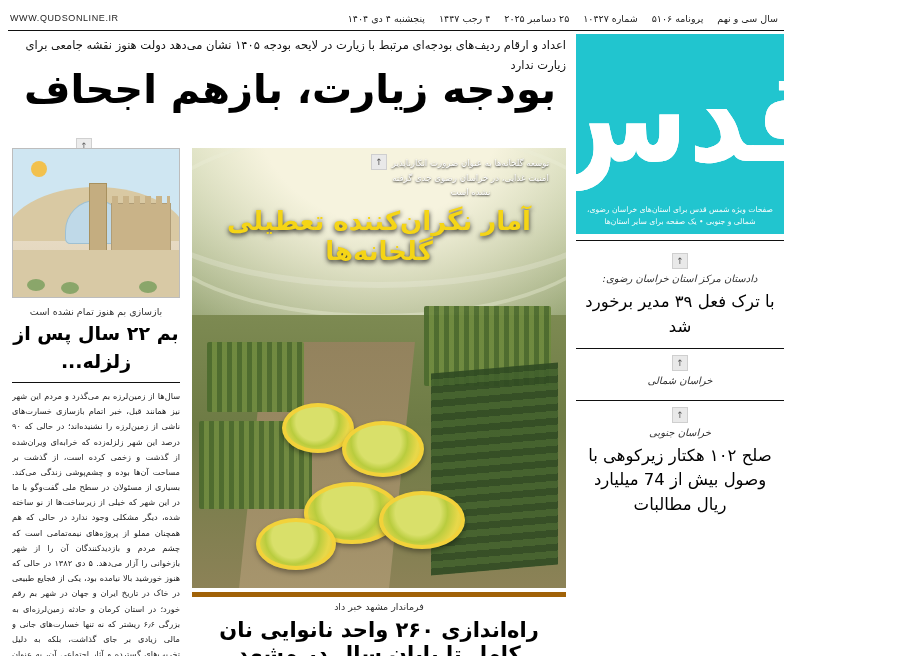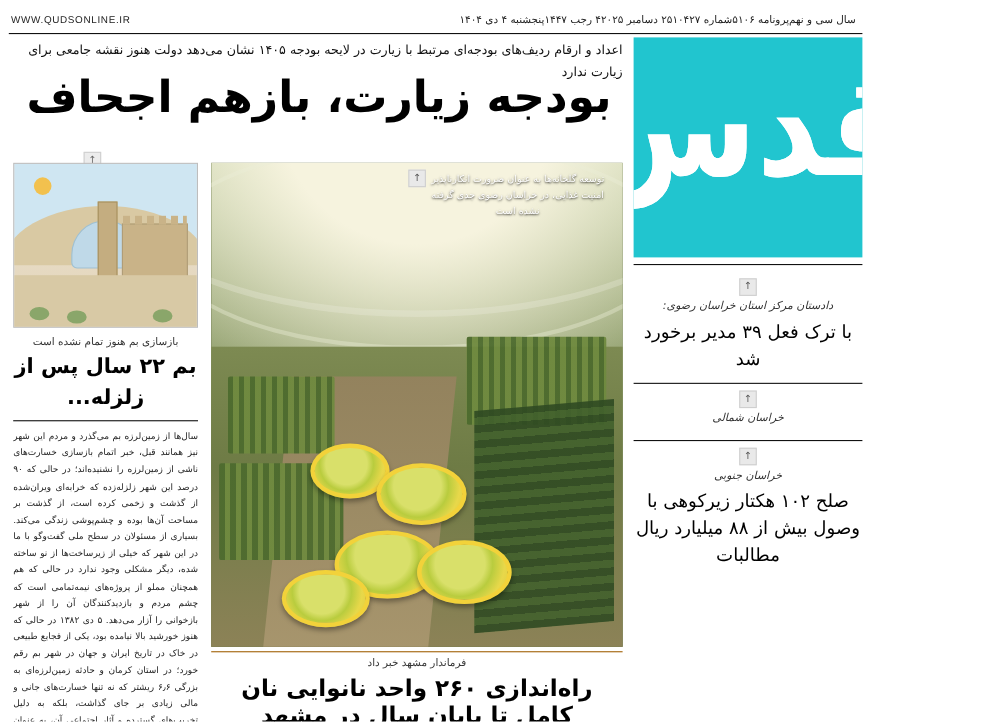--- a/index.html
+++ b/index.html
@@ -39,20 +39,21 @@
   .topstrip .site {
     font-family: "Liberation Sans", sans-serif;
     direction: ltr;
     font-size: 9px;
     letter-spacing: .6px;
     color: #1c1c1c;
   }
   .topstrip .dateline {
     display: flex;
     flex-direction: row-reverse;
+    gap: 14px;
     font-size: 9.5px;
   }
   .topstrip .dateline span { white-space: nowrap; }
 
   .hairline {
     position: absolute;
     top: 30px; left: 8px; right: 8px;
     height: 1px; background: #111;
   }
 
@@ -296,21 +297,21 @@
     width: 16px; height: 16px; background: #e9e9e9; border: 1px solid #cfcfcf;
     color: #555; font-size: 9px; line-height: 14px; text-align: center;
   }
 
   
   .bottomstory {
     position: absolute;
     right: 226px; left: 192px;
     top: 592px; height: 56px;
     text-align: center;
-    border-top: 1px solid #a16207;
+    border-top: 5px solid #a16207;
     padding-top: 4px;
   }
   .bottomstory .kicker { font-size: 9.5px; color: #333; }
   .bottomstory .title {
     font-size: 21px; font-weight: bold; margin-top: 6px; color: #000;
   }
 
   .corner-badge {
     position: absolute;
     width: 16px; height: 16px; background: #ececec; border: 1px solid #d0d0d0;
@@ -332,20 +333,21 @@
       <span>پرونامه ۵۱۰۶</span>
       <span>سال سی و نهم</span>
     </div>
   </div>
   <div class="hairline"></div>
 
   <div class="masthead">
     <div class="logo-wrap">
       <div class="logo">قدس</div>
     </div>
+    <div class="tagline">صفحات ویژه شمس قدس برای استان‌های خراسان رضوی، شمالی و جنوبی • یک صفحه برای سایر استان‌ها</div>
   </div>
 
   <div class="lede">اعداد و ارقام ردیف‌های بودجه‌ای مرتبط با زیارت در لایحه بودجه ۱۴۰۵ نشان می‌دهد دولت هنوز نقشه جامعی برای زیارت ندارد</div>
   <div class="main-headline">بودجه زیارت، بازهم اجحاف</div>
 
   <div class="leftcol">
     <div class="corner-badge" style="top:-10px; left:64px;">↑</div>
     <div class="art">
       <div class="sun"></div>
       <div class="hill"></div>
@@ -372,20 +374,21 @@
     <div class="bed" style="left:4%; top:44%; width:26%; height:16%;"></div>
     <div class="bed" style="left:2%; top:62%; width:30%; height:20%;"></div>
     <div class="bed" style="right:4%; top:36%; width:34%; height:18%;"></div>
     <div class="trays"></div>
     <div class="basket" style="left:24%; top:58%; width:72px; height:50px;"></div>
     <div class="basket" style="left:40%; top:62%; width:82px; height:56px;"></div>
     <div class="basket" style="left:30%; top:76%; width:96px; height:62px;"></div>
     <div class="basket" style="left:50%; top:78%; width:86px; height:58px;"></div>
     <div class="basket" style="left:17%; top:84%; width:80px; height:52px;"></div>
     <div class="caption-box">توسعه گلخانه‌ها به عنوان ضرورت انکارناپذیر امنیت غذایی، در خراسان رضوی جدی گرفته نشده است</div>
+    <div class="overlay-title">آمار نگران‌کننده تعطیلی گلخانه‌ها</div>
     <div class="badge">↑</div>
   </div>
 
   <div class="bottomstory">
     <div class="kicker">فرماندار مشهد خبر داد</div>
     <div class="title">راه‌اندازی ۲۶۰ واحد نانوایی نان کامل تا پایان سال در مشهد</div>
   </div>
 
   <div class="sidebar">
     <div class="side-item">
@@ -393,17 +396,17 @@
       <div class="side-kicker">دادستان مرکز استان خراسان رضوی:</div>
       <div class="side-title">با ترک فعل ۳۹ مدیر برخورد شد</div>
     </div>
     <div class="side-item">
       <div class="side-arrow">↑</div>
       <div class="side-kicker">خراسان شمالی</div>
     </div>
     <div class="side-item">
       <div class="side-arrow">↑</div>
       <div class="side-kicker">خراسان جنوبی</div>
-      <div class="side-title">صلح ۱۰۲ هکتار زیرکوهی با وصول بیش از ۸۸ میلیارد ریال مطالبات</div>
+      <div class="side-title">صلح ۱۰۲ هکتار زیرکوهی با وصول بیش از 74 میلیارد ریال مطالبات</div>
     </div>
   </div>
 
 </div>
 
 </body></html>

